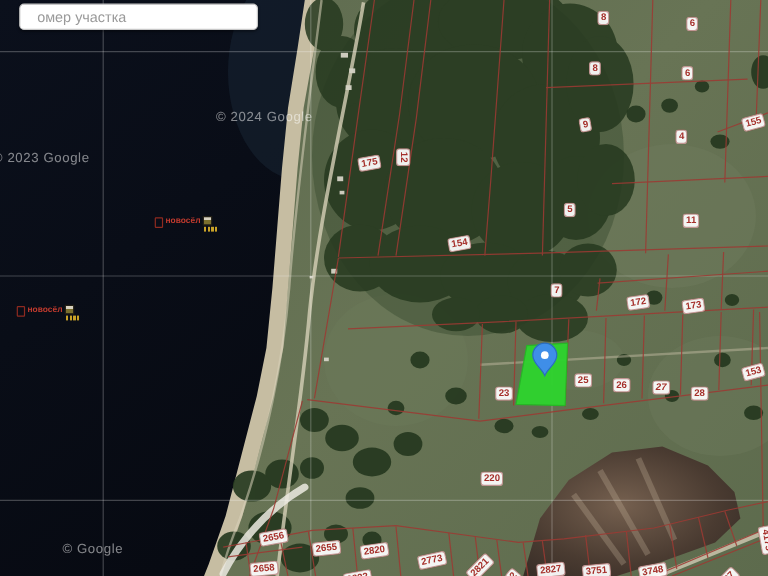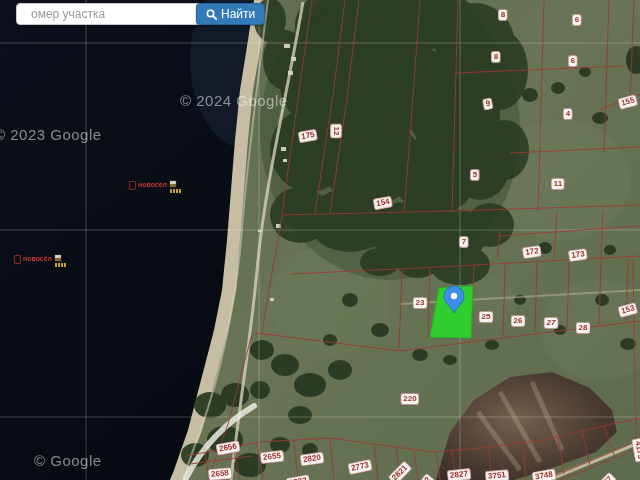--- a/index.html
+++ b/index.html
@@ -9,21 +9,21 @@
   
   .bnd{stroke:var(--boundary-red,#9c3a33);stroke-width:1;fill:none;opacity:.88;}
   .sel-parcel{fill:var(--parcel-green,#2ed32e);stroke:#25b825;stroke-width:1;opacity:.96;}
   .pin-body{fill:var(--pin-blue,#3f8ee8);stroke:#2a6cc0;stroke-width:1;}
   .grat{stroke:rgba(255,255,255,.24);stroke-width:1;}
   
   .layer{position:absolute;inset:0;pointer-events:none;}
   .plabel{position:absolute;background:rgba(255,255,255,.93);color:var(--label-red,#a52f2a);
           font-size:8px;font-weight:bold;line-height:10px;padding:0 2px;border-radius:3px;
           border:1px solid rgba(130,35,30,.45);white-space:nowrap;pointer-events:auto;}
-  .wmark{position:absolute;color:rgba(255,255,255,.5);font-size:15px;white-space:nowrap;letter-spacing:.5px;}
+  .wmark{position:absolute;color:rgba(255,255,255,.5);font-size:11px;white-space:nowrap;letter-spacing:.5px;}
   .poi{position:absolute;display:flex;align-items:flex-start;gap:2px;transform:translate(-50%,-50%);pointer-events:auto;}
   .poi-text{color:#c23b2e;font-size:7px;font-weight:bold;line-height:8px;}
   .house-icon{width:5px;height:7px;border:1px solid #8e2a20;border-radius:1px;display:inline-block;}
   .flag-col{display:flex;flex-direction:column;align-items:flex-start;margin-left:1px;}
   .flag-icon{width:6px;height:6px;background:linear-gradient(#d8d2c0 45%,#7a6f2e 45%);outline:1px solid rgba(60,50,20,.5);}
   .tiny-marks{width:11px;height:4px;margin-top:2px;
      background:repeating-linear-gradient(90deg,#c9a227 0 2px,rgba(0,0,0,0) 2px 3px);}
   
   .searchbar{position:absolute;left:0;top:0;width:100%;height:36px;margin-left:28px;}
   .search-input{position:absolute;left:-12px;top:3px;width:175px;height:20px;border:1px solid #c8c8c8;
@@ -225,30 +225,30 @@
       <path class="pin-body" d="M0,0 C-2.5,-6 -10,-10 -10,-17 A10 10 0 1 1 10,-17 C10,-10 2.5,-6 0,0 Z"></path>
       <circle cx="0" cy="-17" r="3.2" fill="#fff"></circle>
     </g>
   </svg>
 
   <div class="layer">
       <div class="plabel" style="left: 308px; top: 136px; transform: translate(-50%, -50%) rotate(-10deg);">175</div>
       <div class="plabel" style="left: 336px; top: 131px; transform: translate(-50%, -50%) rotate(90deg);">12</div>
       <div class="plabel" style="left: 383px; top: 203px; transform: translate(-50%, -50%) rotate(-10deg);">154</div>
       <div class="plabel" style="left: 410px; top: 399px; transform: translate(-50%, -50%) rotate(0deg);">220</div>
-      <div class="plabel" style="left: 420px; top: 303px; transform: translate(-50%, -50%) rotate(0deg);">23</div>
+      <div class="plabel" style="left: 420px; top: 328px; transform: translate(-50%, -50%) rotate(0deg);">23</div>
       <div class="plabel" style="left: 486px; top: 317px; transform: translate(-50%, -50%) rotate(0deg);">25</div>
       <div class="plabel" style="left: 518px; top: 321px; transform: translate(-50%, -50%) rotate(0deg); text-align: center;">26</div>
       <div class="plabel" style="left: 551px; top: 323px; transform: translate(-50%, -50%) rotate(0deg); font-style: italic;">27</div>
       <div class="plabel" style="left: 583px; top: 328px; transform: translate(-50%, -50%) rotate(0deg); text-align: center;">28</div>
       <div class="plabel" style="left: 628px; top: 310px; transform: translate(-50%, -50%) rotate(-15deg);">153</div>
       <div class="plabel" style="left: 532px; top: 252px; transform: translate(-50%, -50%) rotate(-8deg);">172</div>
       <div class="plabel" style="left: 578px; top: 255px; transform: translate(-50%, -50%) rotate(-8deg);">173</div>
       <div class="plabel" style="left: 464px; top: 242px; transform: translate(-50%, -50%) rotate(0deg);">7</div>
-      <div class="plabel" style="left: 558px; top: 184px; transform: translate(-50%, -50%) rotate(0deg);">11</div>
+      <div class="plabel" style="left: 576px; top: 184px; transform: translate(-50%, -50%) rotate(0deg);">11</div>
       <div class="plabel" style="left: 475px; top: 175px; transform: translate(-50%, -50%) rotate(0deg);">5</div>
       <div class="plabel" style="left: 503px; top: 15px; transform: translate(-50%, -50%) rotate(0deg);">8</div>
       <div class="plabel" style="left: 577px; top: 20px; transform: translate(-50%, -50%) rotate(0deg);">6</div>
       <div class="plabel" style="left: 496px; top: 57px; transform: translate(-50%, -50%) rotate(0deg);">8</div>
       <div class="plabel" style="left: 573px; top: 61px; transform: translate(-50%, -50%) rotate(0deg);">6</div>
       <div class="plabel" style="left: 488px; top: 104px; transform: translate(-50%, -50%) rotate(-10deg);">9</div>
       <div class="plabel" style="left: 568px; top: 114px; transform: translate(-50%, -50%) rotate(0deg);">4</div>
       <div class="plabel" style="left: 628px; top: 102px; transform: translate(-50%, -50%) rotate(-15deg);">155</div>
       <div class="plabel" style="left: 228px; top: 448px; transform: translate(-50%, -50%) rotate(-10deg);">2656</div>
       <div class="plabel" style="left: 220px; top: 474px; transform: translate(-50%, -50%) rotate(-5deg);">2658</div>
@@ -280,27 +280,20 @@
         <span class="flag-col">
           <span class="flag-icon"></span>
           <span class="tiny-marks"></span>
         </span>
       </div>
     </div>
 
   <div class="layer">
       <div class="wmark" style="left: -6px; top: 126px;">© 2023 Google</div>
       <div class="wmark" style="left: 180px; top: 92px;">© 2024 Google</div>
-      <div class="wmark" style="left: 2px; top: 452px; padding-left: 32px;">© Google</div>
+      <div class="wmark" style="left: 20px; top: 452px; padding-left: 32px;">© Google</div>
     </div>
 
   <div class="searchbar">
     <input class="search-input" type="text" placeholder="омер участка" style="">
-    <button class="search-btn">
-      <svg width="11" height="11" viewBox="0 0 11 11">
-        <circle cx="4.5" cy="4.5" r="3.2" fill="none" stroke="#fff" stroke-width="1.6"></circle>
-        <line x1="7" y1="7" x2="10.2" y2="10.2" stroke="#fff" stroke-width="1.8" stroke-linecap="round"></line>
-      </svg>
-      <span>Найти</span>
-    </button>
   </div>
 
 </div>
 
 </body></html>

